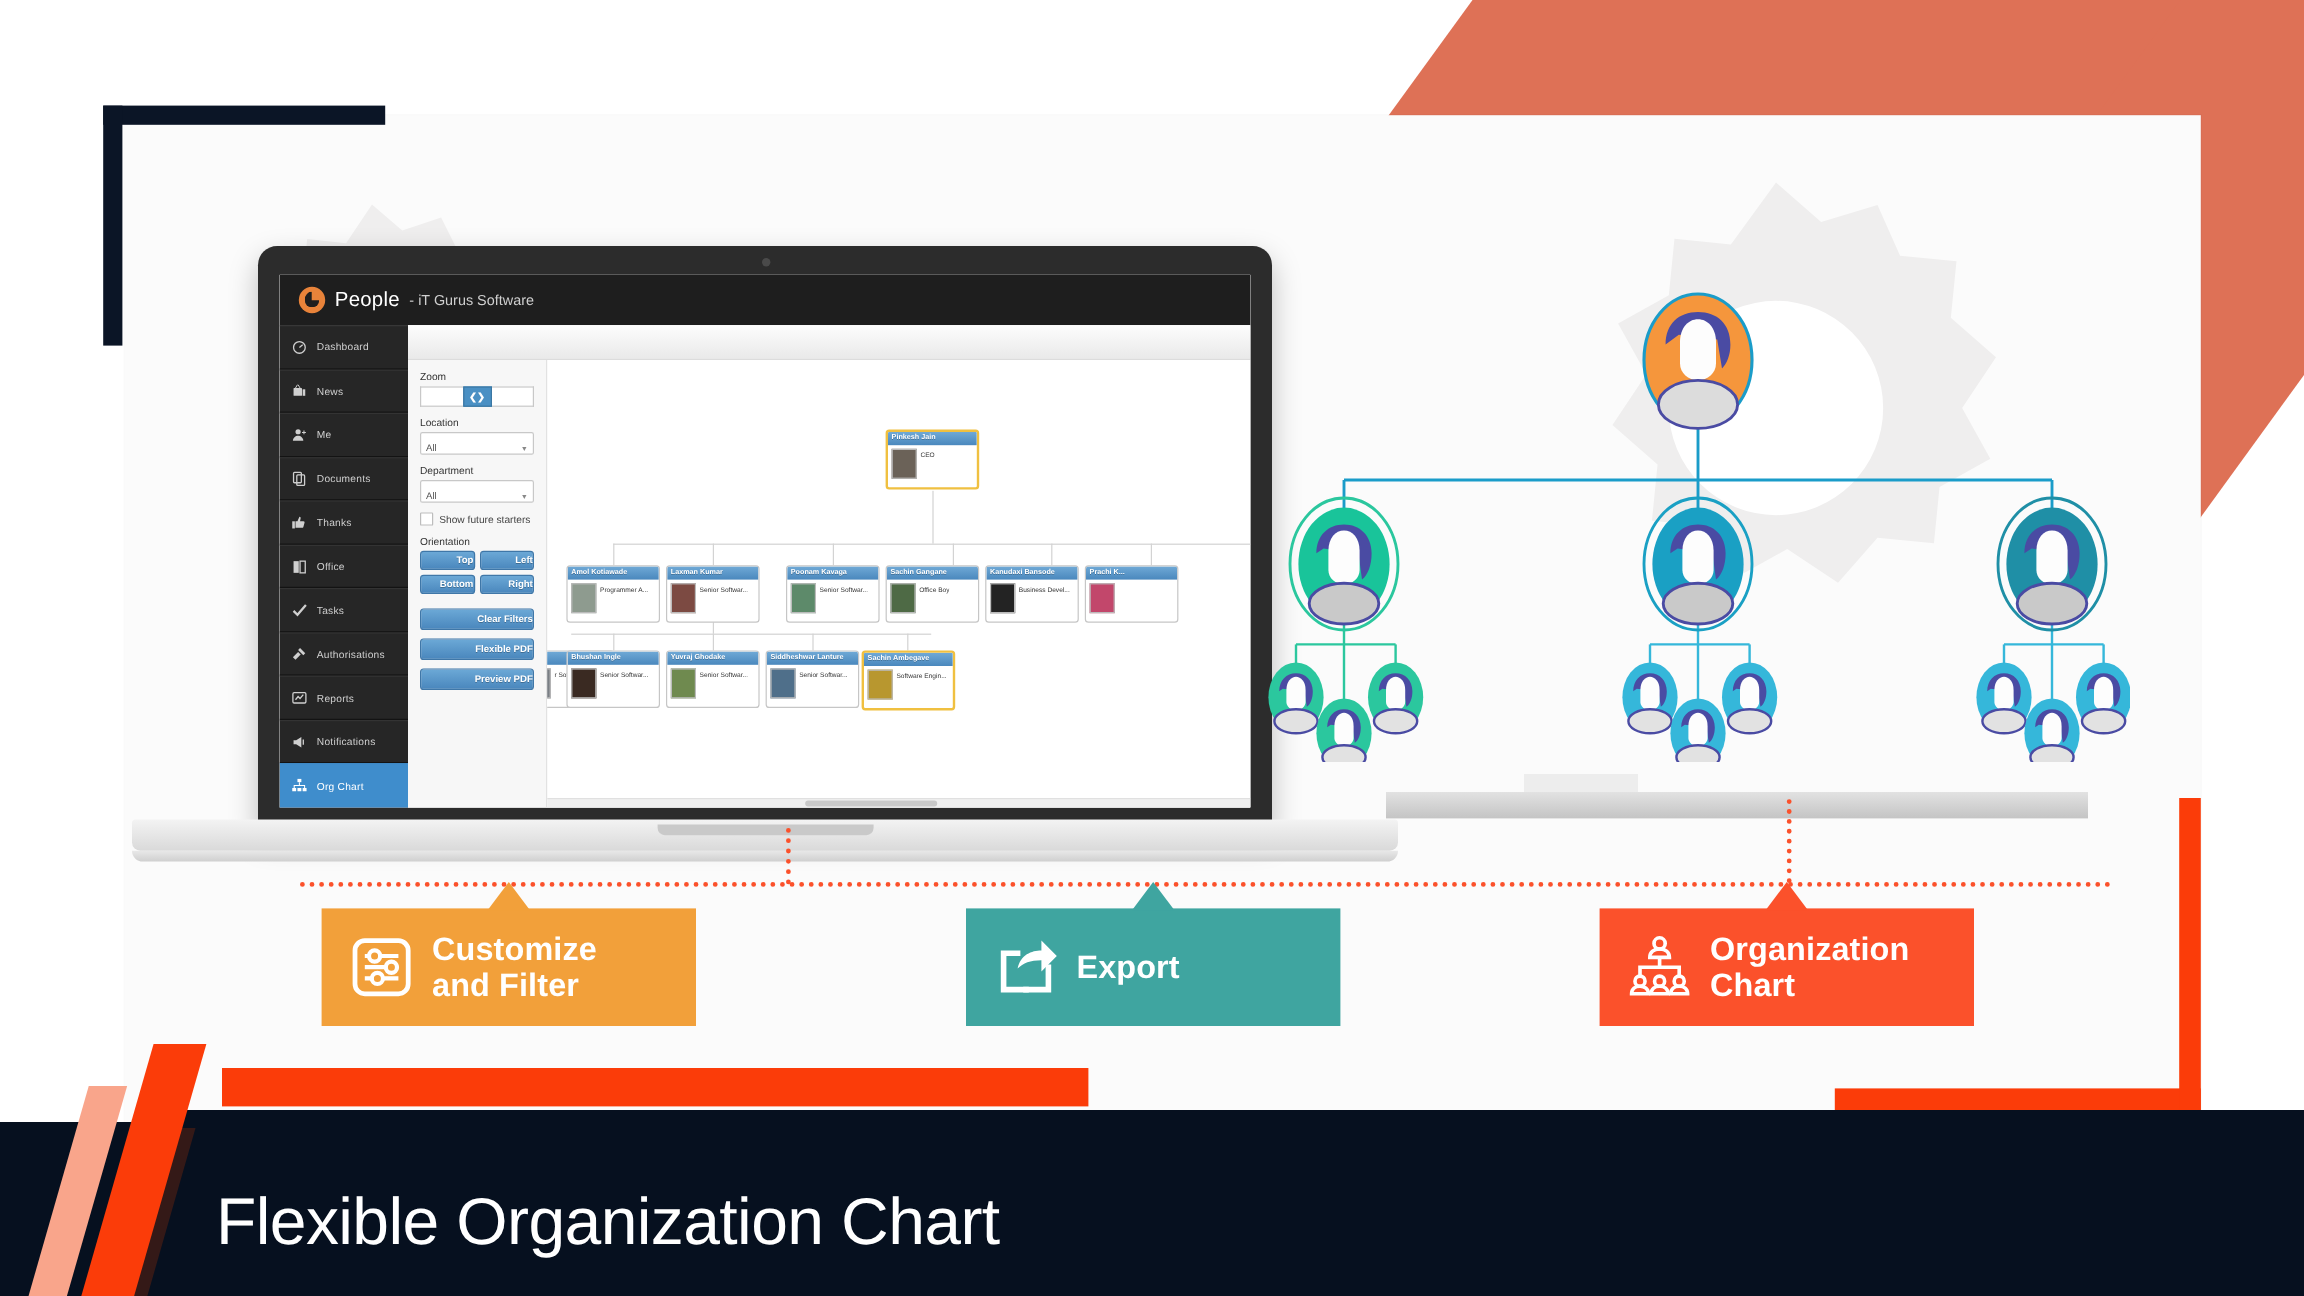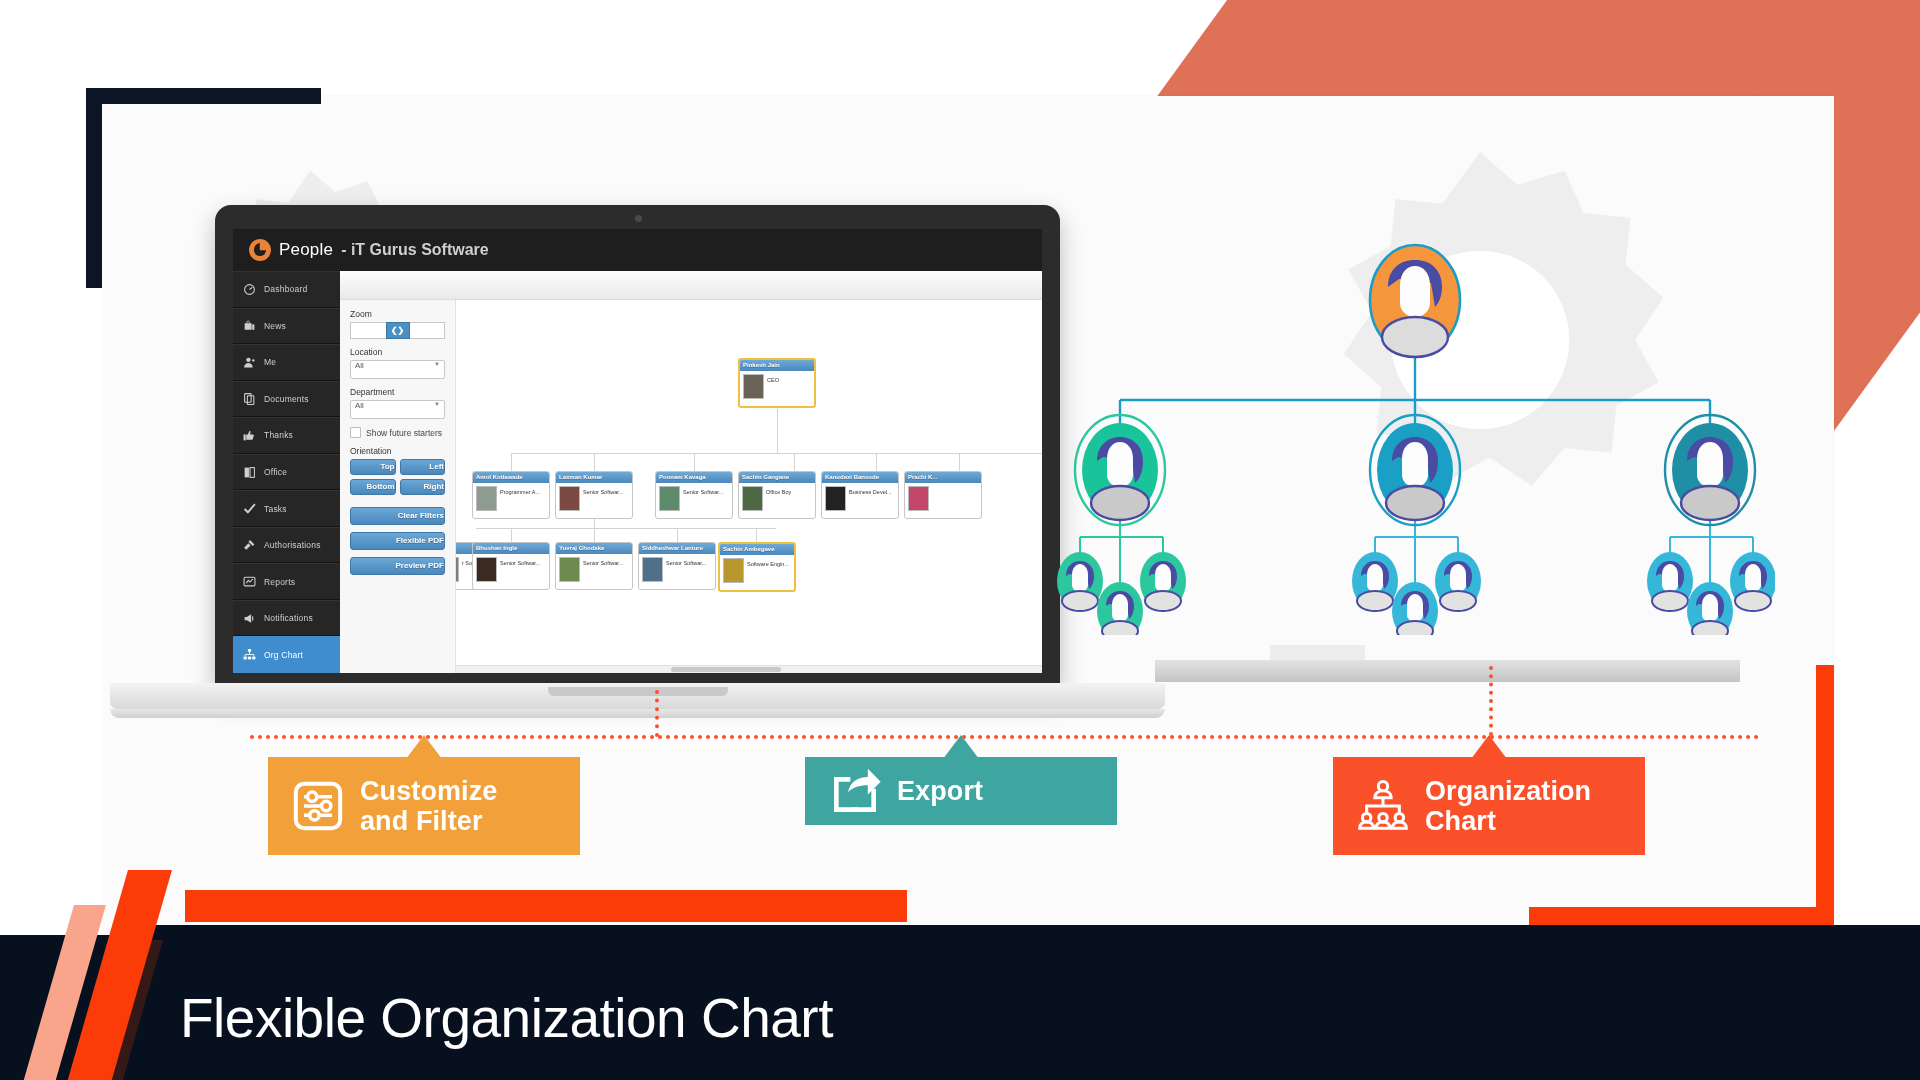--- a/index.html
+++ b/index.html
@@ -117,21 +117,21 @@
   .logo-mark{
     width:22px;height:22px;border-radius:50%;
     background:#e8833a;position:relative;flex:0 0 auto;
   }
   .logo-mark::after{
     content:"";position:absolute;left:5px;top:4px;width:12px;height:13px;
     background:#1e1e1e;border-radius:50% 50% 45% 45%;
     clip-path:polygon(0 0,48% 0,48% 55%,100% 55%,100% 100%,0 100%);
   }
   .app-title{color:#fff;font-size:17px;font-weight:400;letter-spacing:.2px;}
-  .app-subtitle{color:#cfcfcf;font-size:16px;font-weight:700;}
+  .app-subtitle{color:#cfcfcf;font-size:12px;font-weight:400;}
   .app-body{flex:1;display:flex;min-height:0;}
 
   .sidebar{width:107px;background:#262626;display:flex;flex-direction:column;}
   .side-item{
     height:38.6px;display:flex;align-items:center;gap:7px;padding-left:9px;
     border-bottom:1px solid #131313;border-top:1px solid #333;
     color:#cfcfcf;font-size:8.5px;letter-spacing:.2px;
   }
   .side-item .si-ico{width:15px;height:15px;flex:0 0 auto;display:flex;align-items:center;justify-content:center;}
   .side-item.active{background:#3f8dcc;color:#fff;border-color:#3f8dcc;}
@@ -147,21 +147,21 @@
   .f-label{font-size:8.5px;color:#333;margin-bottom:3px;display:block;}
   .zoom-row{display:flex;margin-bottom:8px;height:17px;}
   .zoom-left{flex:1;background:#fff;border:1px solid #c8c8c8;border-right:none;}
   .zoom-btn{
     width:22px;background:#4a90c4;color:#fff;display:flex;align-items:center;justify-content:center;
     font-size:8px;font-weight:700;border:1px solid #3b77a3;
   }
   .zoom-right{flex:1;background:#fff;border:1px solid #c8c8c8;border-left:none;}
   .select{
     height:17px;background:#fff;border:1px solid #c8c8c8;border-radius:2px;
-    display:flex;align-items:flex-start;justify-content:space-between;padding:0 4px;
+    display:flex;align-items:flex-end;justify-content:space-between;padding:0 4px;
     font-size:8px;color:#555;margin-bottom:8px;
   }
   .caret{font-size:6px;color:#888;}
   .chk-row{display:flex;align-items:center;gap:5px;margin:2px 0 8px 0;}
   .chk{width:9px;height:9px;background:#fff;border:1px solid #bdbdbd;border-radius:1px;}
   .orient-grid{display:grid;grid-template-columns:1fr 1fr;gap:4px;margin-bottom:12px;}
   .btn{
     background:linear-gradient(#6ba8d6,#4a87bd);
     border:1px solid #3f77a8;border-radius:3px;color:#fff;
     font-size:8px;font-weight:700;text-align:right;line-height:14px;height:14px;
@@ -203,21 +203,21 @@
   .callout{position:absolute;display:flex;align-items:center;gap:14px;padding:0 22px;box-sizing:border-box;}
   .callout .arrow{
     position:absolute;top:-22px;left:50%;margin-left:-18px;width:0;height:0;
     border-left:18px solid transparent;border-right:18px solid transparent;
   }
   .co-icon{width:56px;height:56px;flex:0 0 auto;}
   .co-text{color:#fff;font-size:27px;font-weight:700;line-height:1.12;letter-spacing:.1px;}
 
   .c-customize{left:268px;top:757px;width:312px;height:98px;background:#f2a03a;}
   .c-customize .arrow{border-bottom:24px solid #f2a03a;}
-  .c-export{left:805px;top:757px;width:312px;height:68px;background:#3fa5a0;}
+  .c-export{left:805px;top:757px;width:312px;height:98px;background:#3fa5a0;}
   .c-export .arrow{border-bottom:24px solid #3fa5a0;}
   .c-org{left:1333px;top:757px;width:312px;height:98px;background:#fb512b;}
   .c-org .arrow{border-bottom:24px solid #fb512b;}
 
   
   .page-title{
     position:absolute;left:180px;bottom:30px;
     color:#ffffff;font-size:55px;font-weight:400;letter-spacing:-.5px;
     font-family:"Liberation Sans", sans-serif;
   }

